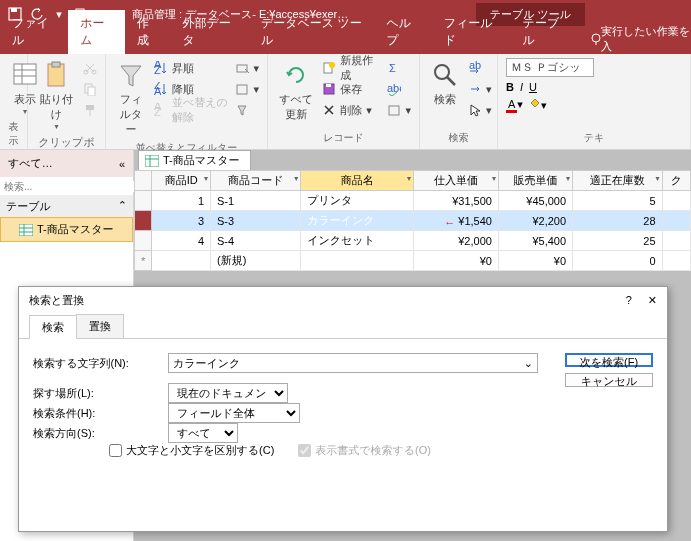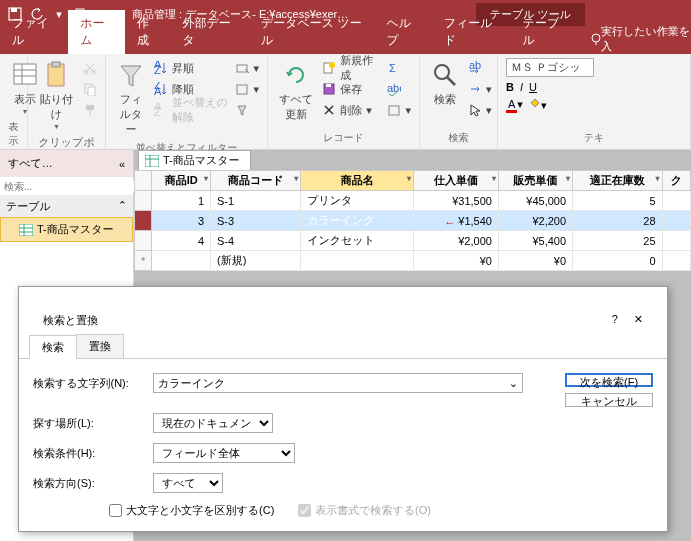--- a/index.html
+++ b/index.html
@@ -34,40 +34,40 @@
 .navpane .nav-hdr { background: #f3e4e4; padding: 6px 8px; display: flex; justify-content: space-between; align-items: center; font-size: 13px; }
 .navpane .nav-search { display: flex; align-items: center; padding: 2px 4px; border-bottom: 1px solid #eee; }
 .navpane .nav-search input { border: none; flex: 1; font-size: 10px; color: #999; outline: none; }
 .navpane .nav-cat { background: #eee; padding: 3px 6px; font-size: 11px; display: flex; justify-content: space-between; }
 .navpane .nav-item { padding: 4px 6px 4px 18px; background: #fbe2a8; border: 1px solid #e6b942; font-size: 11px; display: flex; align-items: center; gap: 4px; }
 
 .datasheet { flex: 1; background: #bfbfbf; position: relative; }
 .ds-tab { position: absolute; top: 0; left: 4px; background: #fff; border: 1px solid #aaa; border-bottom: none; padding: 2px 10px 2px 6px; display: flex; align-items: center; gap: 4px; font-size: 11px; }
 .ds-grid { position: absolute; top: 20px; left: 0; right: 0; background: #fff; }
 .ds-grid table { border-collapse: collapse; width: 100%; }
-.ds-grid th { background: #f7f7f7; border: 1px solid #ccc; padding: 2px 4px; font-weight: bold; font-size: 11px; position: relative; }
+.ds-grid th { background: #f7f7f7; border: 1px solid #ccc; padding: 2px 4px; font-weight: normal; font-size: 11px; position: relative; }
 .ds-grid th .dd { position: absolute; right: 2px; top: 3px; font-size: 8px; color: #666; }
 .ds-grid th.sel { background: #ffe699; }
 .ds-grid td { border: 1px solid #e5e5e5; padding: 2px 6px; font-size: 11px; }
 .ds-grid td.num { text-align: right; }
 .ds-grid tr.sel td { background: #cfe8ff; }
 .ds-grid tr.sel .rowhdr { background: #a4373a; }
 .ds-grid .rowhdr { width: 16px; background: #f7f7f7; border: 1px solid #ccc; }
 .ds-grid td.hlcell { background: #000; color: #fff; }
 .arrow-anno { color: #e30000; font-weight: bold; }
 
 .dialog { position: absolute; left: 18px; top: 286px; width: 650px; height: 246px; background: #fff; border: 1px solid #999; box-shadow: 2px 2px 8px rgba(0,0,0,.3); }
-.dialog .dlg-title { padding: 6px 24px; display: flex; justify-content: space-between; font-size: 12px; margin-top: 20px; }
+.dialog .dlg-title { padding: 6px 10px; display: flex; justify-content: space-between; align-items: center; font-size: 12px; }
 .dialog .dlg-title .tbtns { display: flex; gap: 16px; }
 .dialog .dlg-tabs { display: flex; padding: 0 10px; border-bottom: 1px solid #ccc; }
 .dialog .dlg-tabs .dtab { padding: 4px 12px; border: 1px solid #ccc; border-bottom: none; margin-right: -1px; background: #f3f3f3; font-size: 11px; }
 .dialog .dlg-tabs .dtab.active { background: #fff; position: relative; top: 1px; }
 .dialog .dlg-body { padding: 14px 14px; display: flex; gap: 16px; }
 .dialog .dlg-fields { flex: 1; }
-.dialog .fld-row { display: flex; align-items: center; margin-bottom: 10px; gap: 12px; }
+.dialog .fld-row { display: flex; align-items: center; gap: 27px; }
 .dialog .fld-row label { width: 108px; font-size: 11px; }
 .dialog .fld-row select, .dialog .fld-row .combo { border: 1px solid #ababab; background: #fff; padding: 1px 4px; font-size: 11px; height: 20px; }
 .dialog .combo { width: 370px; display: flex; justify-content: space-between; align-items: center; }
 .dialog .dlg-btns { display: flex; flex-direction: column; gap: 6px; }
 .dialog .dlg-btns button { width: 88px; height: 14px; border: 1px solid #ababab; background: #fdfdfd; font-size: 11px; }
 .dialog .dlg-btns button.primary { border: 2px solid #2e75d6; }
 .dialog .chk-row { display: flex; gap: 24px; margin-left: 76px; font-size: 11px; }
 .dialog .chk-row label { display: flex; align-items: center; gap: 4px; }
 .dialog .chk-row .disabled { color: #aaa; }
 </style>
@@ -438,21 +438,21 @@
             <span>⌄</span>
           </div>
       </div>
       <div style="height:10px"></div>
       <div class="fld-row">
         <label>探す場所(L):</label>
         <select style="width:120px"><option>現在のドキュメント</option></select>
       </div>
       <div class="fld-row">
         <label>検索条件(H):</label>
-        <select style="width:142px"><option>フィールド全体</option></select>
+        <select style="width:132px"><option>フィールド全体</option></select>
       </div>
       <div class="fld-row">
         <label>検索方向(S):</label>
         <select style="width:70px"><option>すべて</option></select>
       </div>
       <div class="chk-row">
         <label>
             <input type="checkbox" style="">
             <span>大文字と小文字を区別する(C)</span>
           </label>

